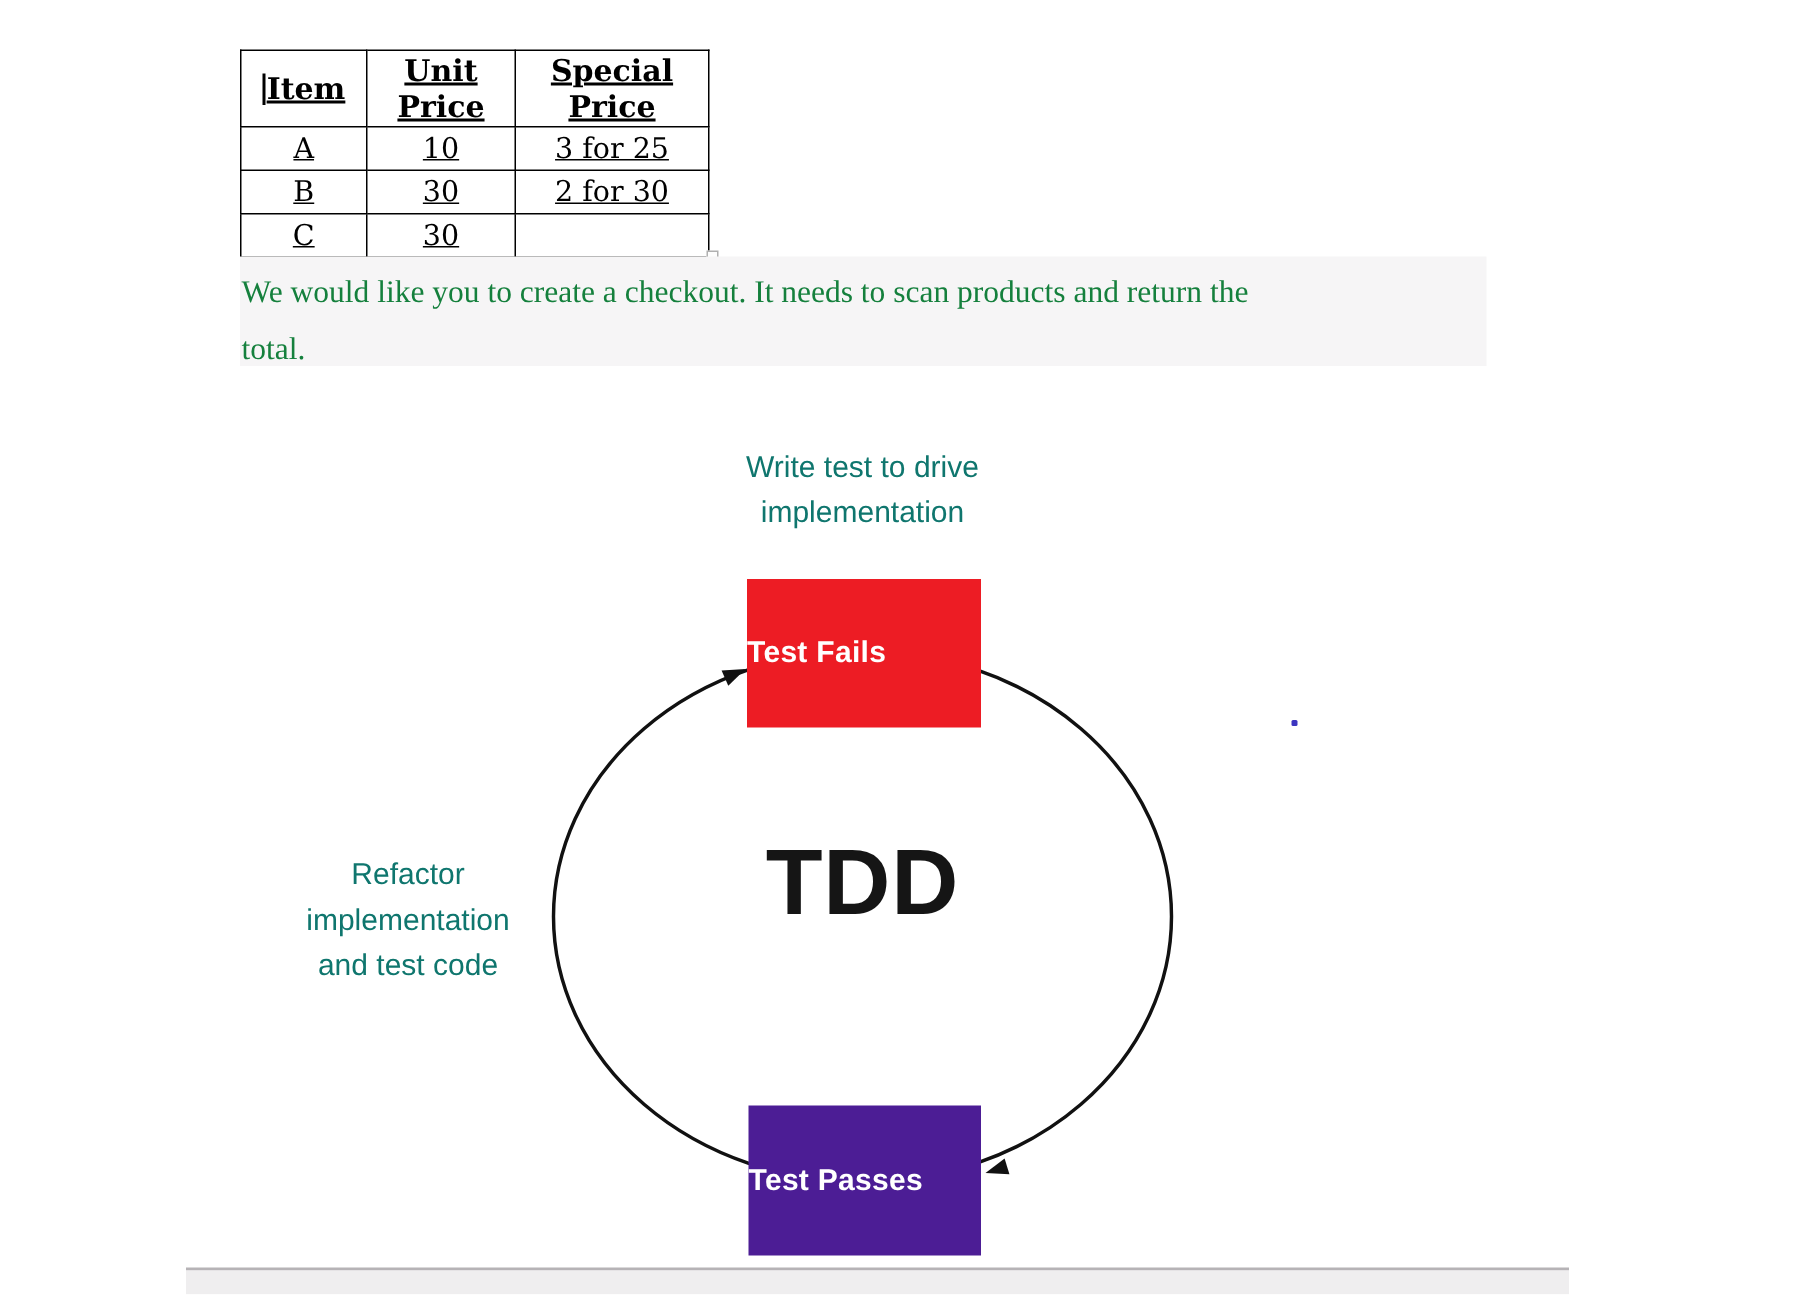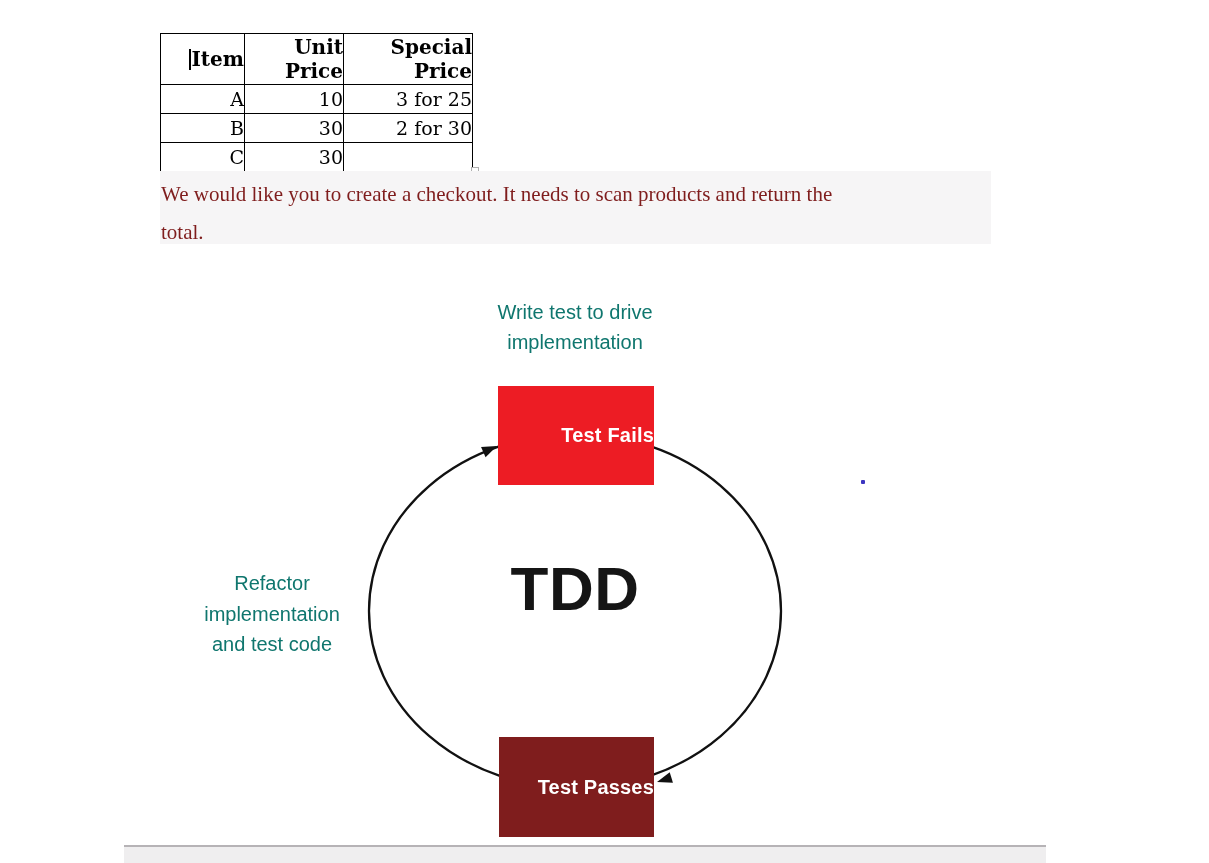--- a/index.html
+++ b/index.html
@@ -19,23 +19,24 @@
   .pricing-table {
     position: absolute;
     left: 160px; top: 33px;
     border-collapse: collapse;
     font-family: "DejaVu Serif", "Liberation Serif", serif;
     color: #000;
     table-layout: fixed;
   }
   .pricing-table th, .pricing-table td {
     border: 1.5px solid #000;
-    text-align: right;
+    text-align: center;
     vertical-align: middle;
     padding: 0;
+    text-decoration: underline;
   }
   .pricing-table th {
     font-size: 20px;
     font-weight: bold;
     line-height: 24px;
     height: 51px;
   }
   .pricing-table td {
     font-size: 19px;
     height: 28px;
@@ -54,21 +55,21 @@
 
   
   .brief {
     position: absolute;
     left: 160px; top: 171px;
     width: 831px; height: 73px;
     background: #f6f5f6;
     font-family: "Liberation Serif", "DejaVu Serif", serif;
     font-size: 21px;
     line-height: 38px;
-    color: #7f1d1d;
+    color: #15803d;
     padding: 4px 10px 0 1px;
   }
   .resize-handle {
     position: absolute;
     left: 471px; top: 167px;
     width: 8px; height: 8px;
     border: 1px solid #b0b0b0;
     background: #fdfdfd;
   }
 
@@ -93,21 +94,21 @@
     font-size: 62px;
     font-weight: 700;
     letter-spacing: 0.5px;
     color: #151515;
   }
 
   .cycle-box {
     position: absolute;
     display: flex;
     align-items: center;
-    justify-content: flex-end;
+    justify-content: flex-start;
     color: #ffffff;
     font-size: 20px;
     font-weight: 600;
     letter-spacing: 0.2px;
   }
   .box-fail { left: 498px; top: 386px; width: 156px; height: 99px; }
   .box-pass { left: 499px; top: 737px; width: 155px; height: 100px; }
 
   .stray-dot {
     position: absolute;
@@ -187,21 +188,21 @@
   <div class="cycle-box box-fail" style="background: rgb(237, 28, 36);">
     <span>Test Fails</span>
   </div>
 
   <div class="tdd-center">TDD</div>
 
   <div class="diagram-label label-left preline">Refactor
 implementation
 and test code</div>
 
-  <div class="cycle-box box-pass" style="background: #7f1d1d; padding-left: 12px;">
+  <div class="cycle-box box-pass" style="background: #4c1d95;">
     <span>Test Passes</span>
   </div>
 
   <div class="stray-dot"></div>
 
   <div class="bottom-divider"></div>
   <div class="bottom-strip"></div>
 
 </div>
 

